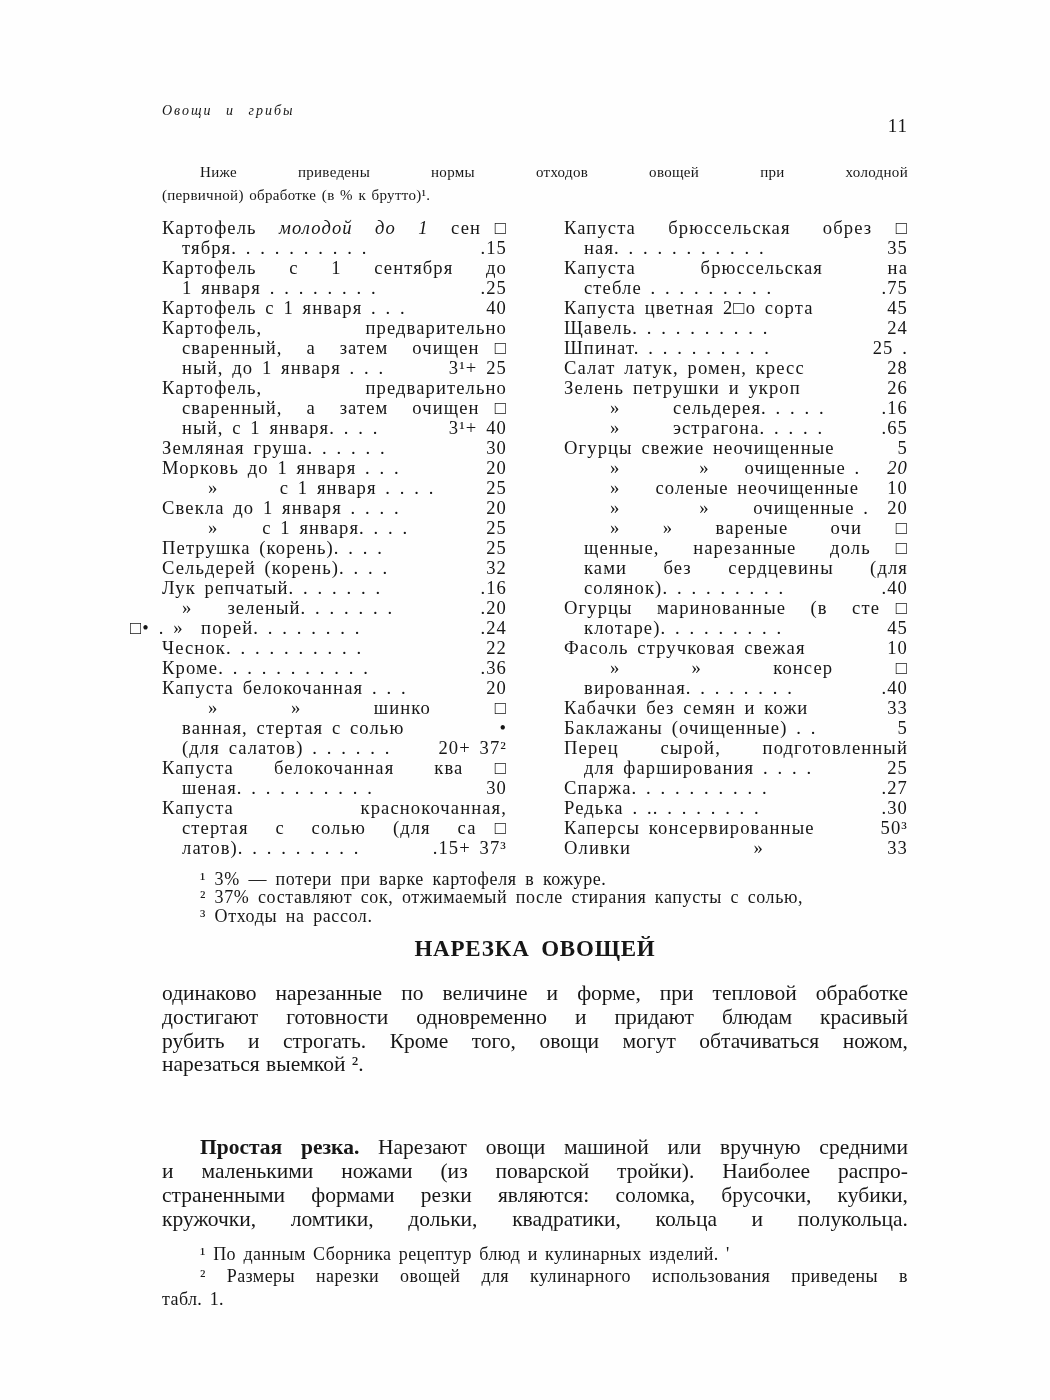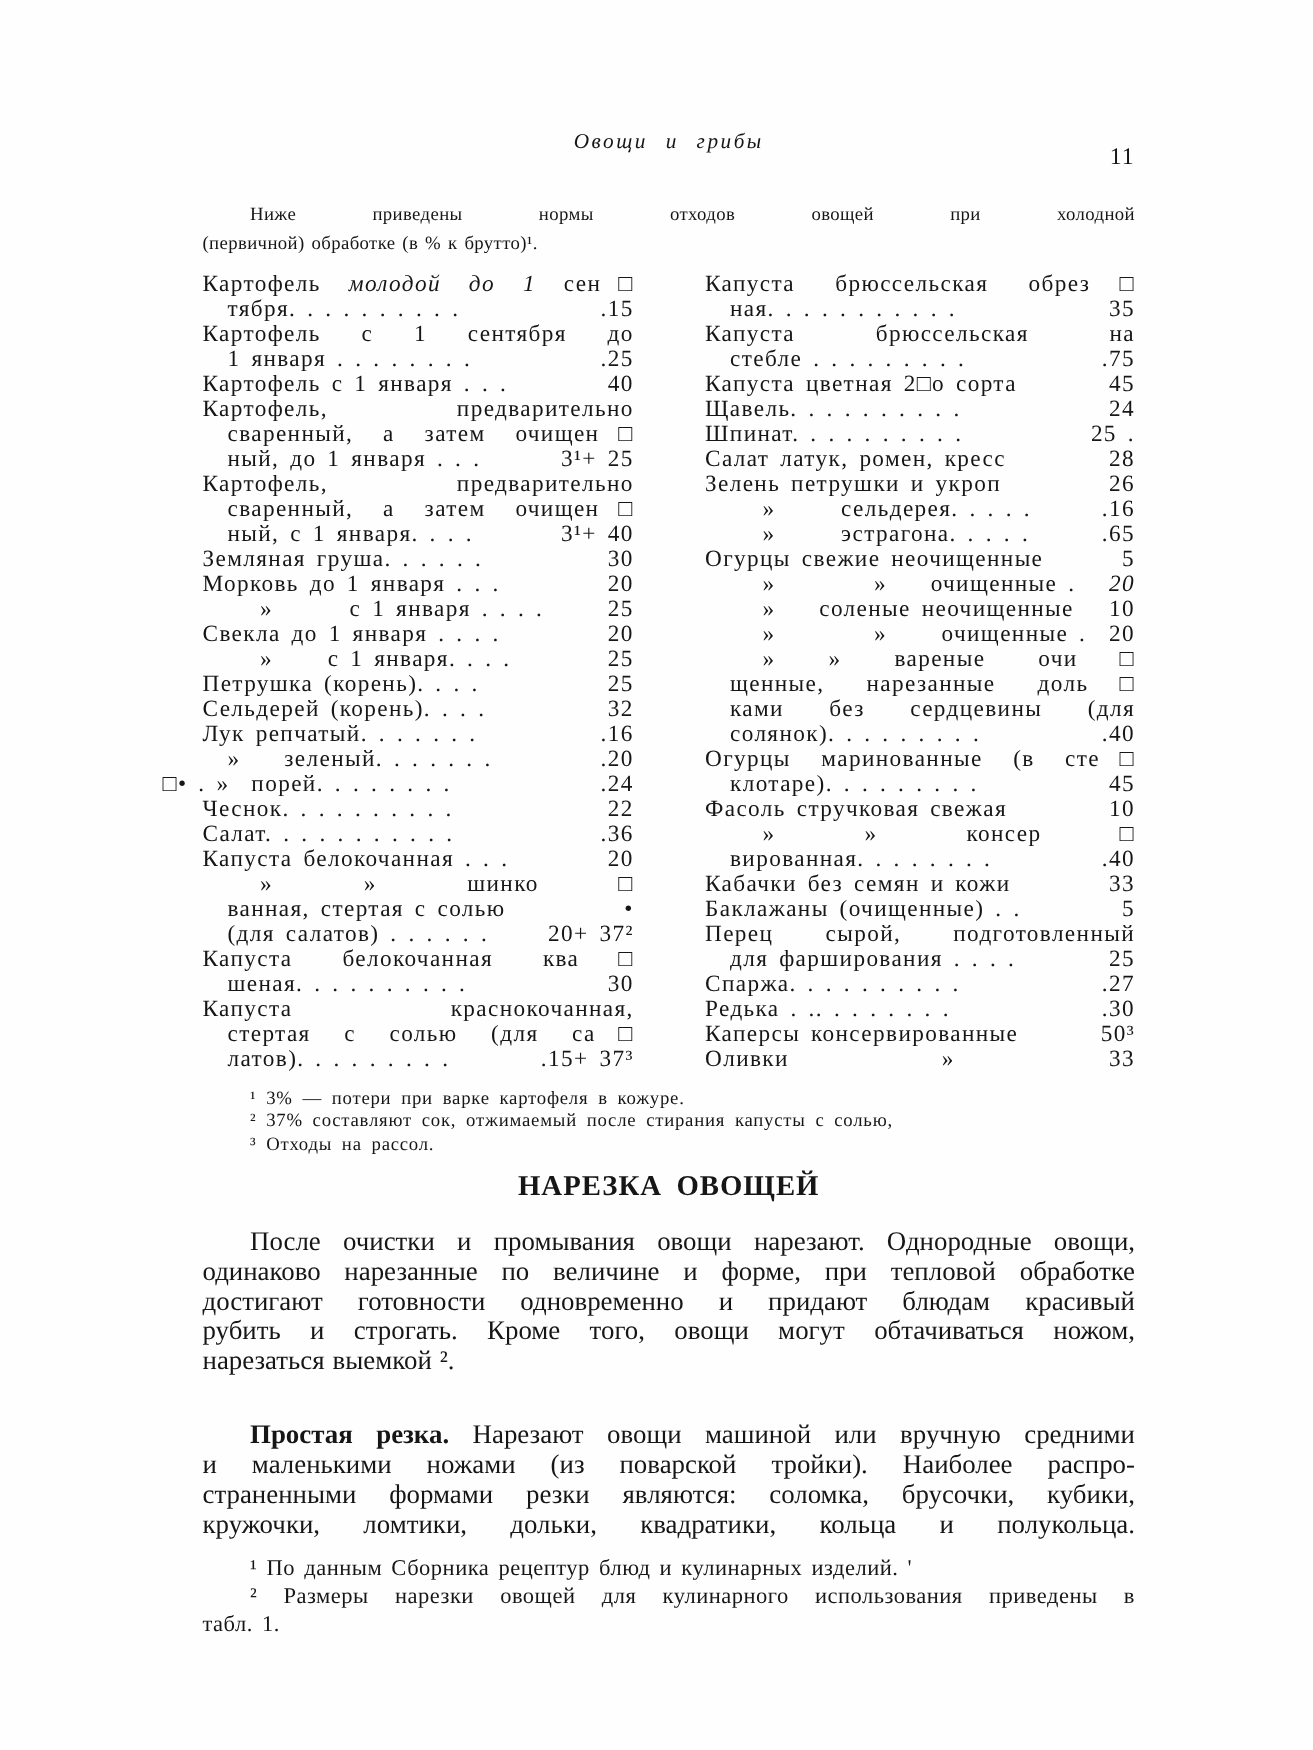--- a/index.html
+++ b/index.html
@@ -1,21 +1,21 @@
 <!DOCTYPE html>
 <html><head>
 <meta charset="utf-8">
 <style>
   html,body{margin:0;padding:0;background:#fff;}
   .page{position:relative;width:1050px;height:1400px;background:#fefefe;overflow:hidden;
         color:#161616;font-family:"Liberation Serif","DejaVu Serif","DejaVu Sans",serif;}
   .abs{position:absolute;left:162px;width:746px;}
   
   #header{top:103px;height:26px;}
-  .running-title{text-align:center;font-style:italic;font-size:17px;letter-spacing:2px;word-spacing:8px;}
+  .running-title{font-style:italic;font-size:14px;letter-spacing:2px;word-spacing:8px;}
   .page-number{position:absolute;right:0;top:12px;font-size:19px;letter-spacing:1px;}
   
   #intro{top:161px;font-size:15px;line-height:23px;letter-spacing:.3px;word-spacing:1.5px;}
   
   #wtable{top:218px;display:flex;font-size:18.6px;line-height:20px;letter-spacing:1.1px;word-spacing:3px;}
   #col-left{width:345px;margin-right:57px;}
   #col-right{width:344px;}
   .tline{display:flex;}
   .pline{display:flex;}
   .txt{white-space:pre-wrap;}
@@ -24,21 +24,21 @@
   .ti1{padding-left:20px;}
   .ti2{padding-left:46px;justify-content:space-between;}
   .tin{margin-left:-32px;}
   .val{margin-left:auto;padding-left:5px;white-space:pre;}
   .va{white-space:pre;}
   .ml{margin-left:auto;}
   .iv{font-style:italic;}
   .st-b{font-weight:700;}
   .st-i{font-style:italic;}
   
-  #tfoot{top:870px;font-size:15px;line-height:18.4px;letter-spacing:.6px;word-spacing:3.5px;}
+  #tfoot{top:870px;font-size:18px;line-height:18.4px;letter-spacing:.6px;word-spacing:3.5px;}
   .pind{padding-left:38px;}
   
   #heading{top:936px;text-align:center;font-weight:700;font-size:23px;letter-spacing:.8px;word-spacing:5px;}
   
   #para1{top:982px;font-size:21.5px;line-height:23.8px;word-spacing:1px;}
   #para2{top:1135px;font-size:21.5px;line-height:24px;word-spacing:1px;}
   
   #pfoot{top:1243px;font-size:18px;line-height:22.4px;letter-spacing:.4px;word-spacing:2.5px;}
 </style>
 </head>
@@ -138,21 +138,21 @@
         </div>
         <div class="tline tin">
           <span class="txt"><span>□• . »  порей. . . . . . . .</span></span>
           <span class="val">.24</span>
         </div>
         <div class="tline">
           <span class="txt"><span>Чеснок. . . . . . . . . .</span></span>
           <span class="val">22</span>
         </div>
         <div class="tline">
-          <span class="txt"><span>Салат. . . . . . . . . . .</span></span>
+          <span class="txt"><span>Кроме. . . . . . . . . . .</span></span>
           <span class="val">.36</span>
         </div>
         <div class="tline">
           <span class="txt"><span>Капуста белокочанная . . .</span></span>
           <span class="val">20</span>
         </div>
         <div class="tline jl ti2">
           <span class="txt"><span>» » шинко□</span></span>
         </div>
         <div class="tline ti1">
@@ -314,23 +314,20 @@
         <span class="txt"><span>² 37% составляют сок, отжимаемый после стирания капусты с солью,</span></span>
       </div>
       <div class="pline pind">
         <span class="txt"><span>³ Отходы на рассол.</span></span>
       </div>
     </div>
 
   <div class="abs" id="heading">НАРЕЗКА ОВОЩЕЙ</div>
 
   <div class="abs" id="para1">
-      <div class="pline jl pind">
-        <span class="txt"><span>После очистки и промывания овощи нарезают. Однородные овощи,</span></span>
-      </div>
       <div class="pline jl">
         <span class="txt"><span>одинаково нарезанные по величине и форме, при тепловой обработке</span></span>
       </div>
       <div class="pline jl">
         <span class="txt"><span>достигают готовности одновременно и придают блюдам красивый</span></span>
       </div>
       <div class="pline jl">
         <span class="txt"><span>рубить и строгать. Кроме того, овощи могут обтачиваться ножом,</span></span>
       </div>
       <div class="pline">

